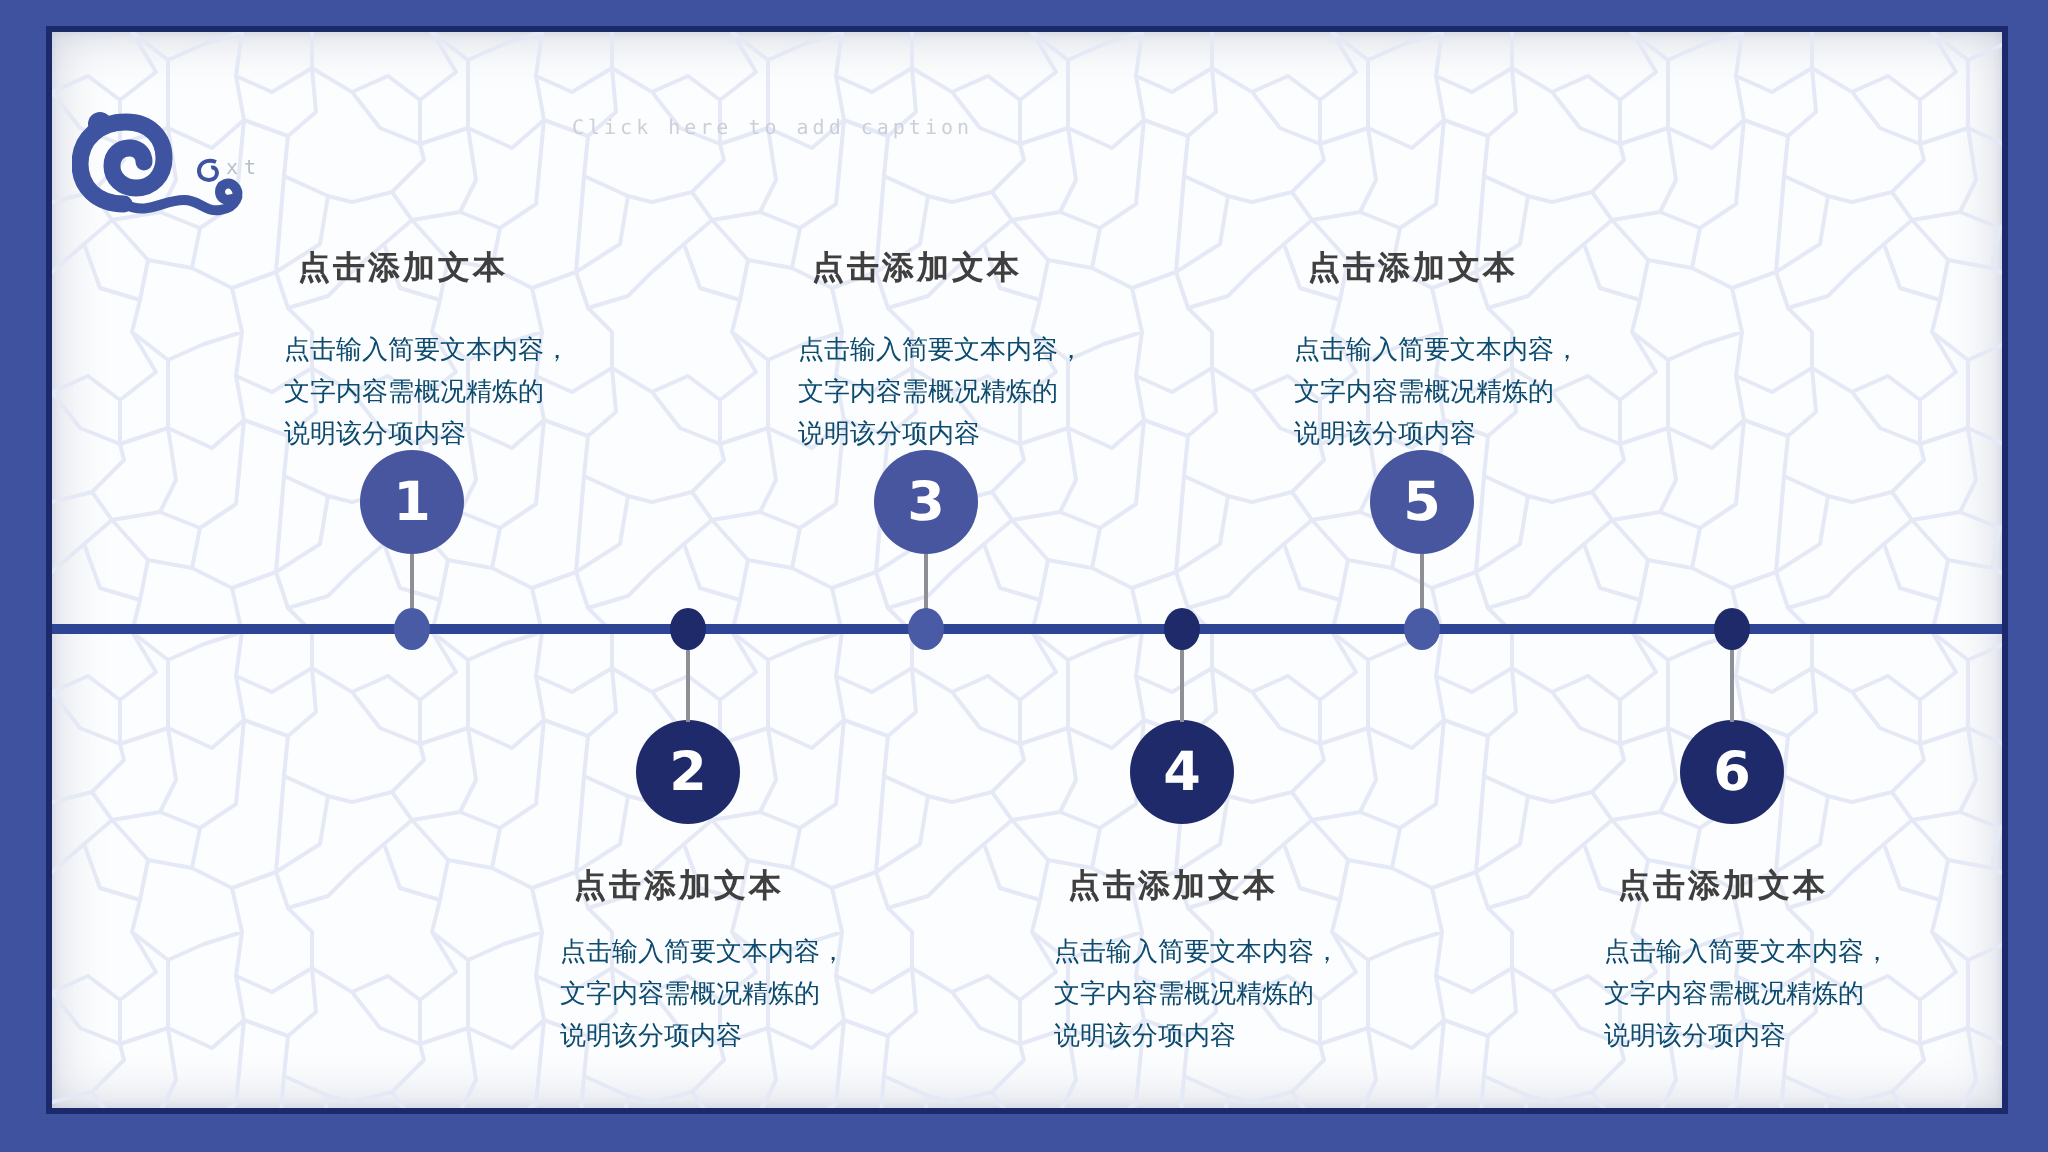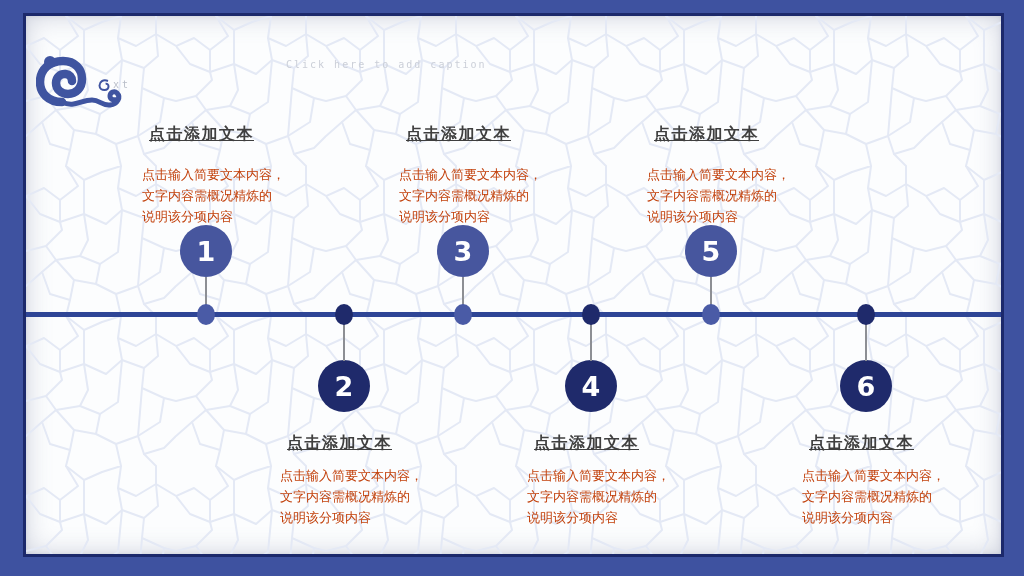--- a/index.html
+++ b/index.html
@@ -47,27 +47,27 @@
   .item.top .circle{top:209px;}
   .item.bottom .circle{top:344px;}
   .connector{position:absolute;left:89px;width:2px;background:#8d8f94;}
   .item.top .connector{top:261px;height:31px;}
   .item.bottom .connector{top:308px;height:37px;}
   .dot{position:absolute;left:81px;top:288px;width:18px;height:21px;border-radius:50%;}
   .dot.light{background:#4a5ba6;}
   .dot.dark{background:#1f2a6b;}
   .item-heading{
     position:absolute;left:33px;width:150px;
-    font-size:16px;font-weight:700;letter-spacing:1.5px;color:#3f3f3f;white-space:nowrap;text-decoration:underline;
+    font-size:16px;font-weight:700;letter-spacing:1.5px;color:#3f3f3f;white-space:nowrap;
   }
   .item.top .item-heading{top:108px;}
   .item.bottom .item-heading{top:417px;}
   .item-body{
     position:absolute;left:26px;width:170px;
-    font-size:13px;line-height:21px;color:#c2410c;white-space:pre-line;
+    font-size:13px;line-height:21px;color:#0c4a6e;white-space:pre-line;
   }
   .item.top .item-body{top:148px;}
   .item.bottom .item-body{top:449px;}
 </style>
 </head>
 <body>
 
 <div class="frame">
   <div class="content">
 

